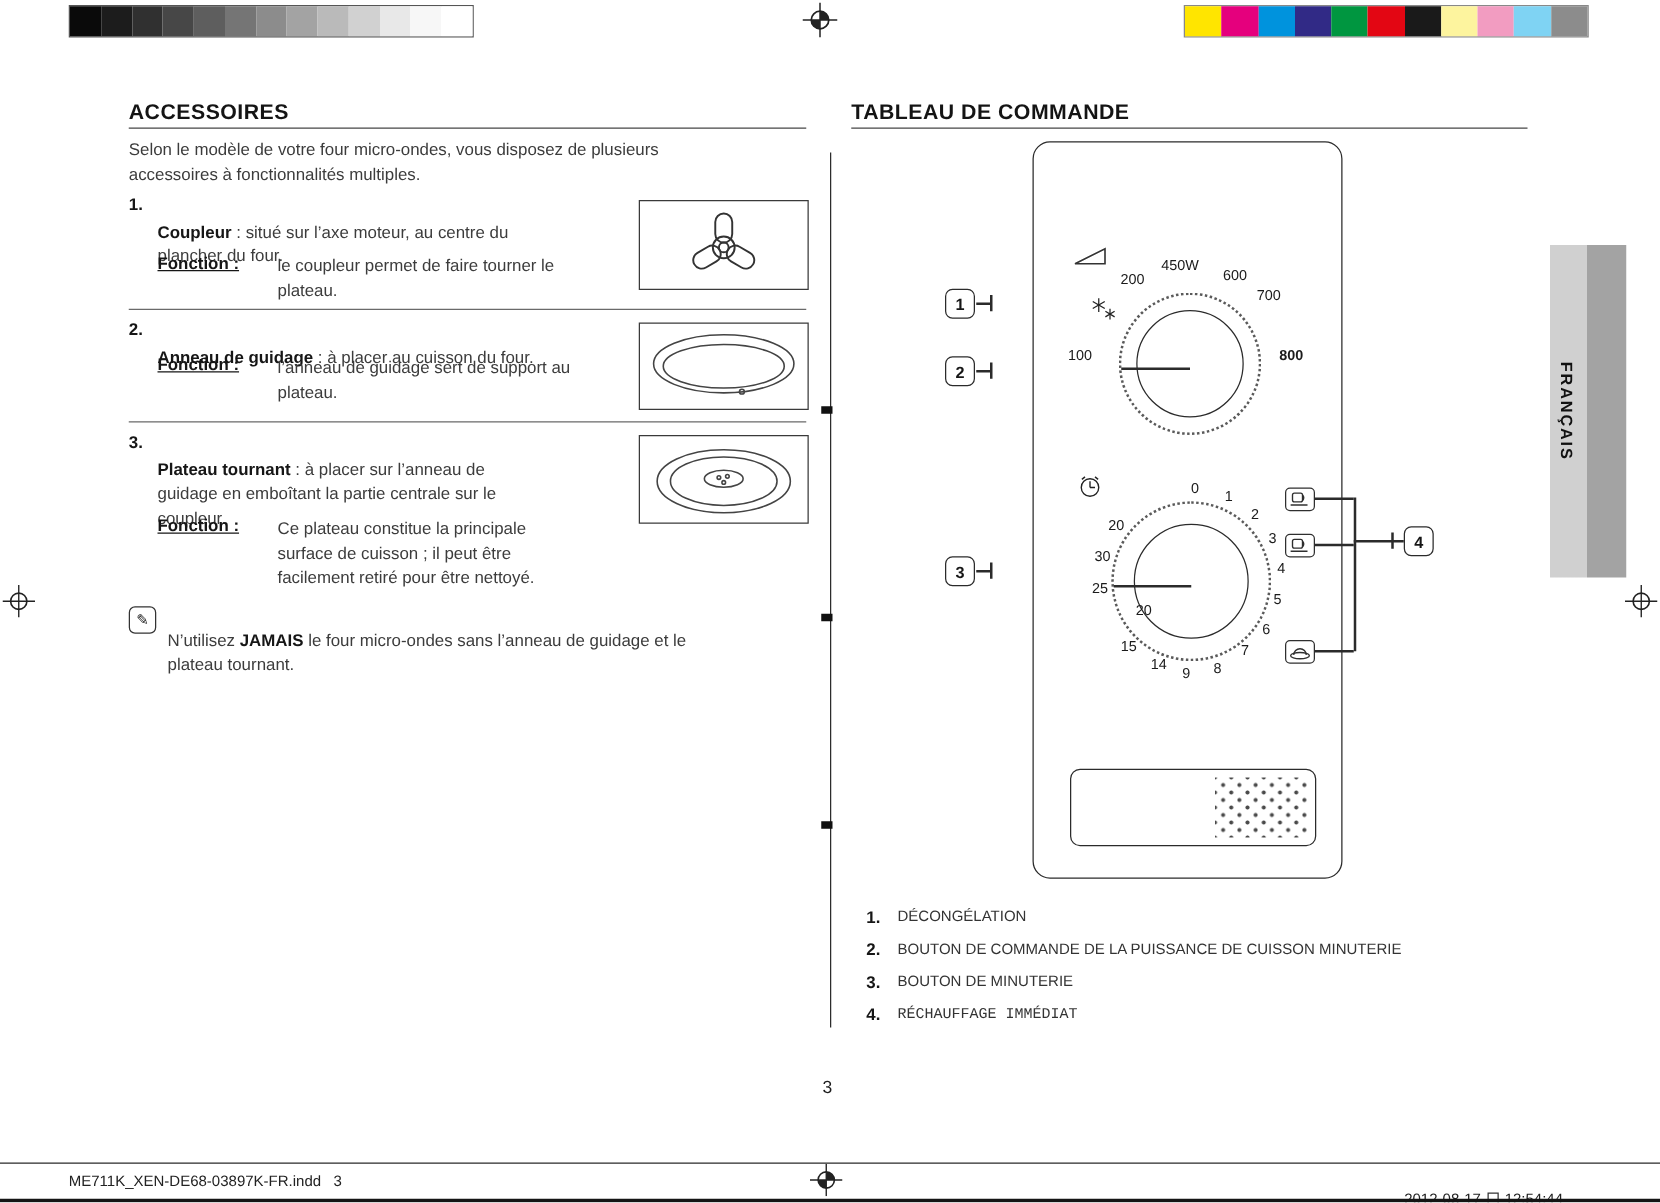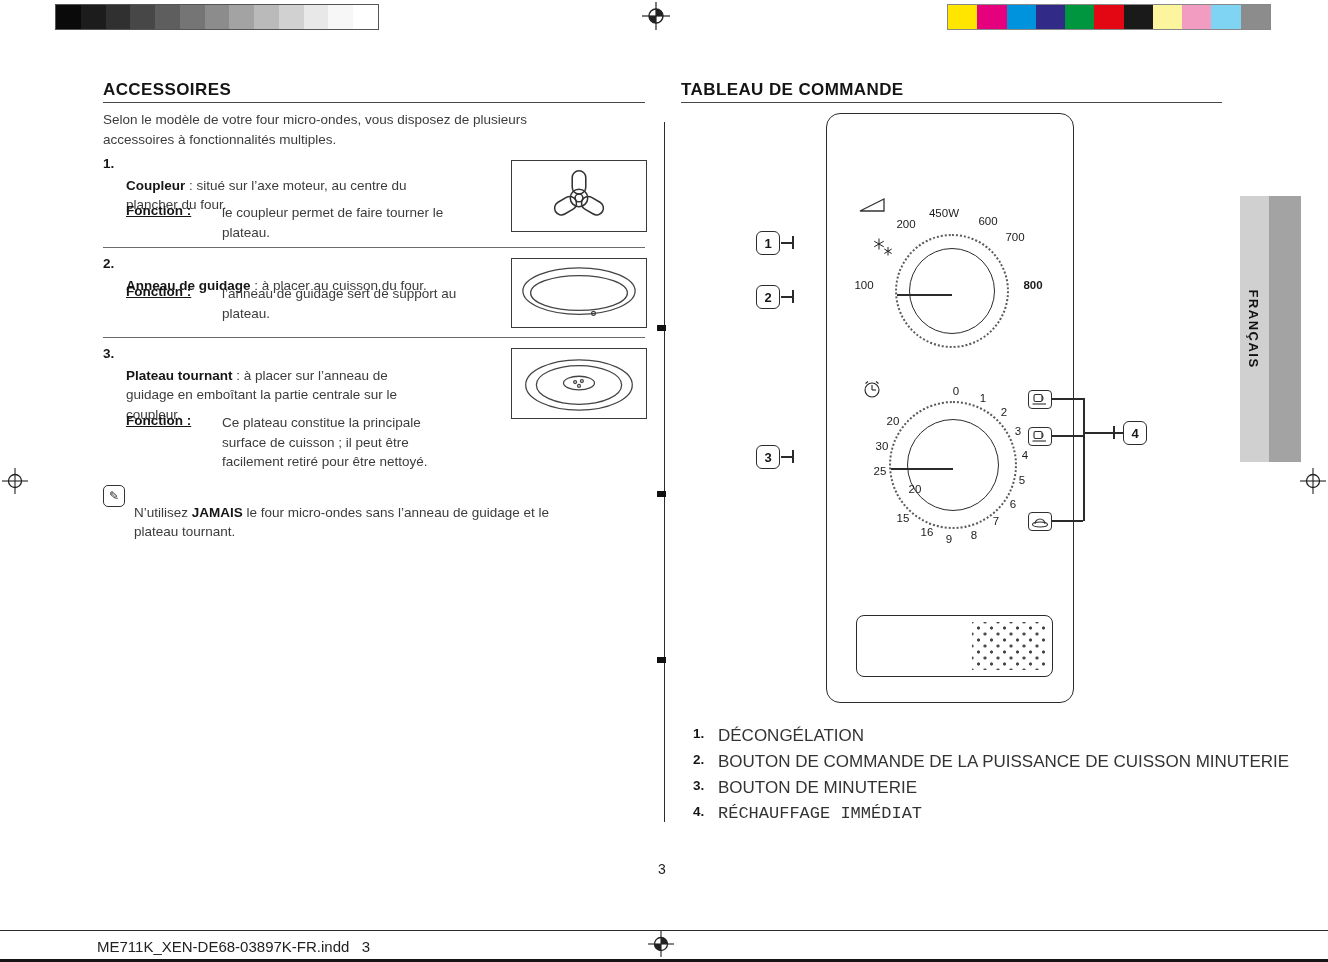--- a/index.html
+++ b/index.html
@@ -41,29 +41,29 @@
               display:flex; align-items:center; justify-content:center; }
   .speaker { position:absolute; border:1.2px solid #2b2b2b; border-radius:8px; background:#fff; }
   .vent-dots { position:absolute;
     background-image: radial-gradient(circle, #4a4a4a 1.3px, transparent 1.9px),
                       radial-gradient(circle, #4a4a4a 1.3px, transparent 1.9px);
     background-size: 13px 12px, 13px 12px;
     background-position: 0 0, 6.5px 6px; }
   .fold-mark { position:absolute; width:9px; height:6px; background:#111; }
   
   .legend-number { position:absolute; font-size:13.5px; font-weight:bold; color:#161616; }
-  .legend-text { position:absolute; font-size:17px; color:#333; white-space:nowrap; }
+  .legend-text { position:absolute; font-size:12px; color:#333; white-space:nowrap; }
   
   .lang-tab { position:absolute; background:linear-gradient(to right,#d0d0d0 0 48%, #a3a3a3 48% 100%); }
   .lang-tab span { position:absolute; left:6px; top:50%; transform:translateY(-50%);
     writing-mode:vertical-rl; font-size:13px; font-weight:bold; letter-spacing:1.5px; color:#111; }
   
   .footer-line { position:absolute; left:0; width:1328px; height:0; border-top:1.2px solid #2a2a2a; }
   .footer-bottom { position:absolute; left:0; bottom:0; width:1328px; height:3px; background:#141414; }
-  .footer-text { position:absolute; font-size:15px; color:#222; white-space:pre;margin-left:42px; }
+  .footer-text { position:absolute; font-size:12px; color:#222; white-space:pre; }
   .glyph-box { display:inline-block; width:9px; height:10px; border:1px solid #333; margin:0 5px -1px 5px; }
   .page-number { position:absolute; font-size:14px; color:#1d1d1d; }
   svg { display:block; }
 </style>
 </head>
 <body>
 
 <div class="page">
 
   <div id="gs-bar" class="cal-bar" style="left:55px; top:4px; width:324px; height:26px;">
@@ -235,21 +235,21 @@
         <span class="dial-label" style="left: 3px; top: -74px;">0</span>
         <span class="dial-label" style="left: 30px; top: -67px;">1</span>
         <span class="dial-label" style="left: 51px; top: -53px;">2</span>
         <span class="dial-label" style="left: 65px; top: -34px;">3</span>
         <span class="dial-label" style="left: 72px; top: -10px;">4</span>
         <span class="dial-label" style="left: 69px; top: 15px;">5</span>
         <span class="dial-label" style="left: 60px; top: 39px;">6</span>
         <span class="dial-label" style="left: 43px; top: 56px;">7</span>
         <span class="dial-label" style="left: 21px; top: 70px;">8</span>
         <span class="dial-label" style="left: -4px; top: 74px;">9</span>
-        <span class="dial-label" style="left: -26px; top: 67px;">16</span>
+        <span class="dial-label" style="left: -26px; top: 67px;">14</span>
         <span class="dial-label" style="left: -50px; top: 53px;">15</span>
         <span class="dial-label" style="left: -66px; top: 24px; margin-left: 28px;">20</span>
         <span class="dial-label" style="left: -73px; top: 6px;">25</span>
         <span class="dial-label" style="left: -71px; top: -19px;">30</span>
         <span class="dial-label" style="left: -60px; top: -44px;">20</span>
       </div>
     <svg class="abs" style="left:861px; top:378px;" width="22" height="22" viewBox="0 0 22 22">
       <g stroke="#222" stroke-width="1.1" fill="none">
         <circle cx="11" cy="12" r="7"></circle>
         <line x1="11" y1="12" x2="11" y2="7"></line>

